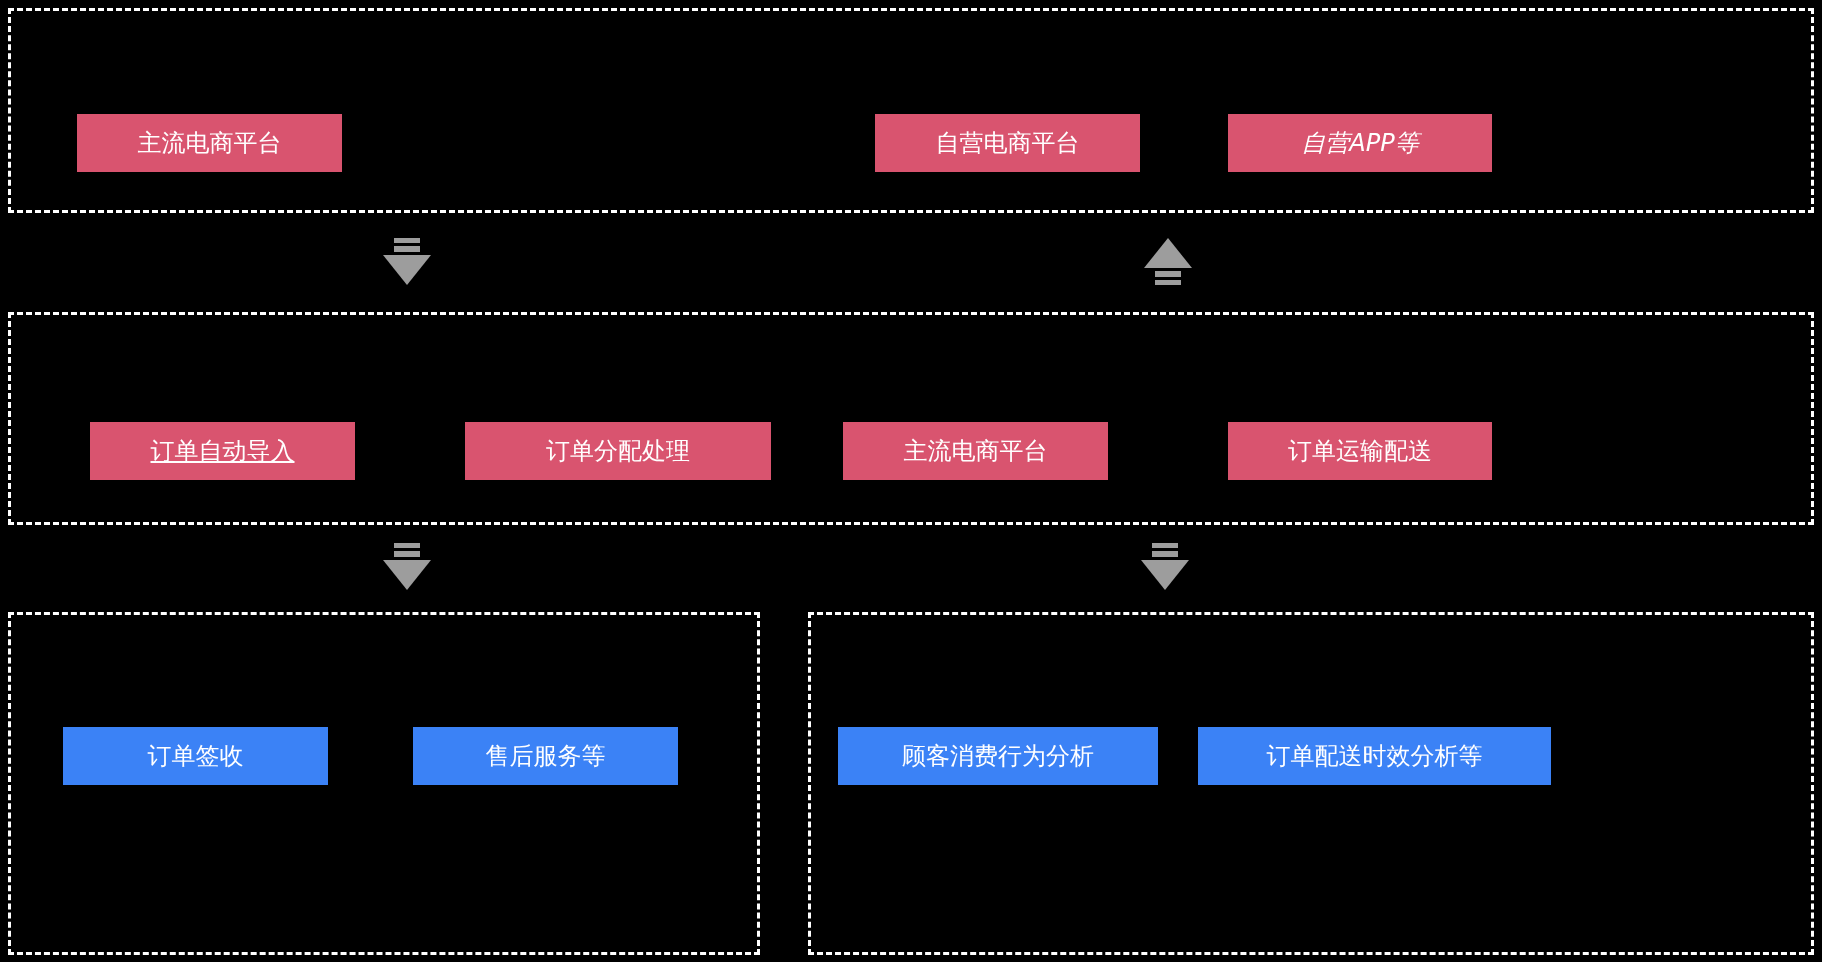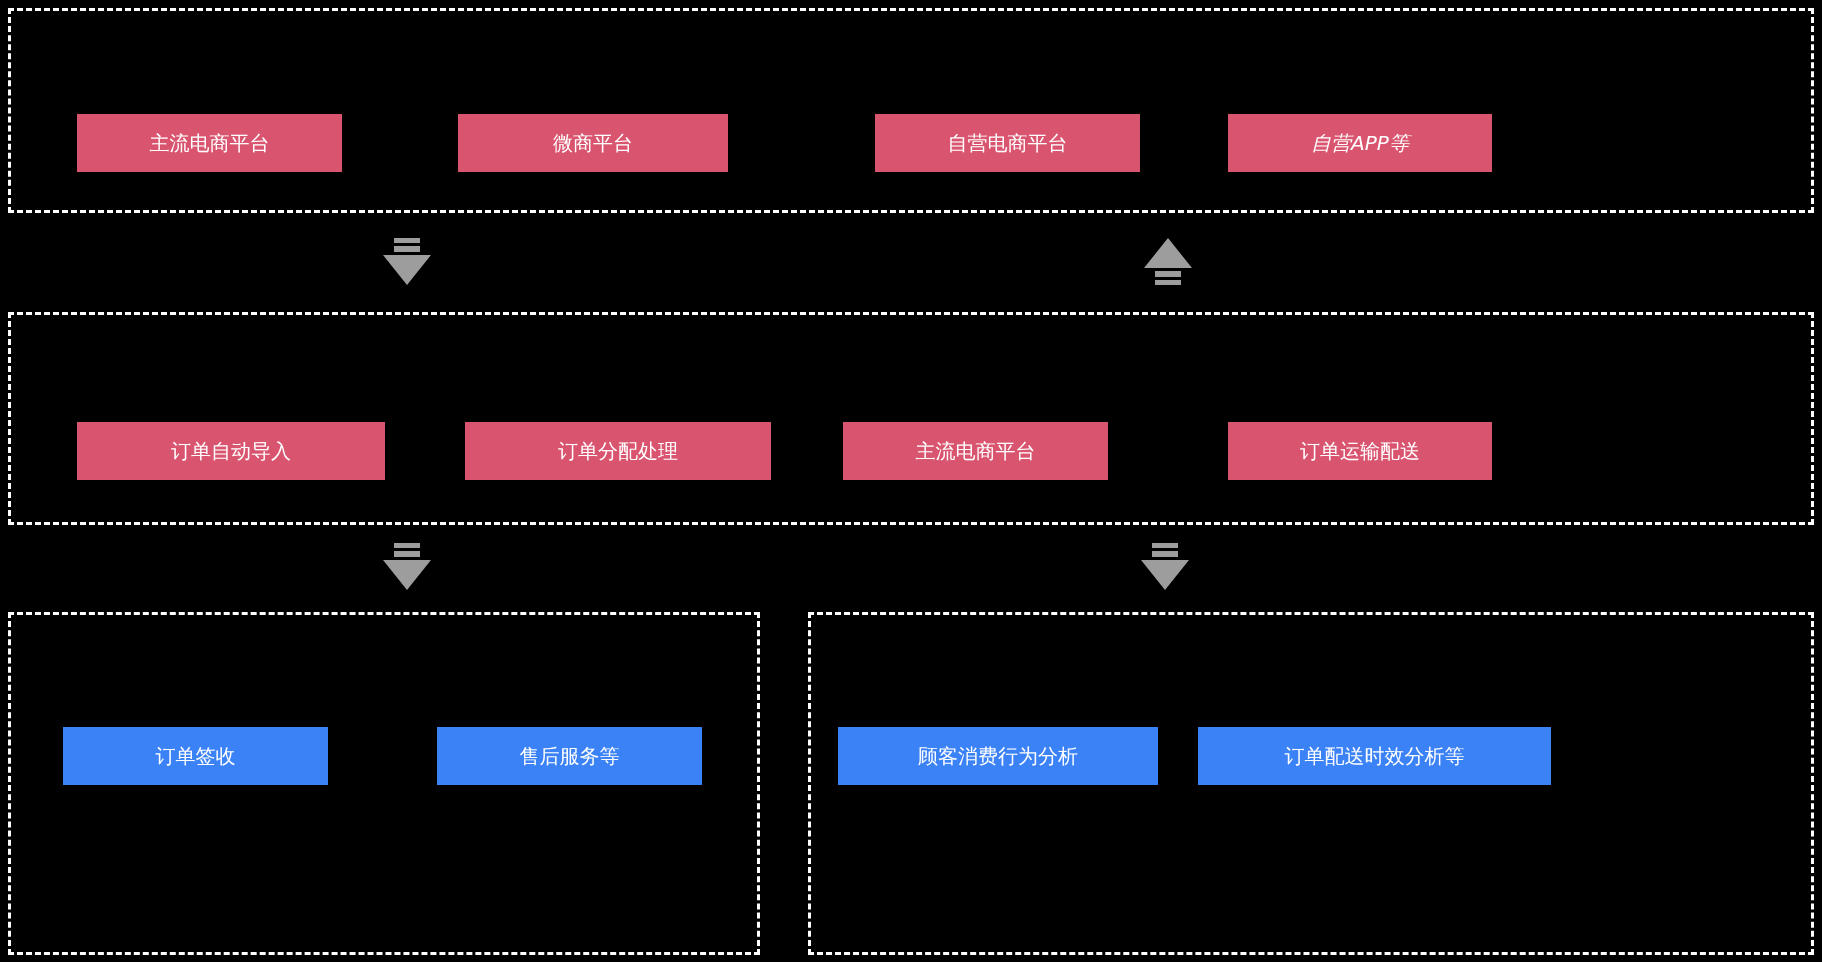--- a/index.html
+++ b/index.html
@@ -26,47 +26,47 @@
   .panel-bl     { left: 8px;   top: 612px; width: 752px;  height: 343px; }
   .panel-br     { left: 808px; top: 612px; width: 1006px; height: 343px; }
 
   .box {
     position: absolute;
     height: 58px;
     display: flex;
     align-items: center;
     justify-content: center;
     color: #ffffff;
-    font-size: 20px;
+    font-size: 24px;
     line-height: 1;
     white-space: nowrap;
     box-sizing: border-box;
     padding: 16px 10px;
   }
   .pink  { background: #d9546f; }
   .green { background: #3b82f6; }
 
   
   .r1 { top: 114px; }
   .r1c1 { left: 77px;   width: 265px; }
   .r1c2 { left: 458px;  width: 270px; }
   .r1c3 { left: 875px;  width: 265px; }
   .r1c4 { left: 1228px; width: 264px; font-style: italic; }
 
   
   .r2 { top: 422px; }
-  .r2c1 { left: 77px;   width: 308px; }
+  .r2c1 { left: 90px;   width: 265px; text-decoration: underline; }
   .r2c2 { left: 465px;  width: 306px; }
   .r2c3 { left: 843px;  width: 265px; }
   .r2c4 { left: 1228px; width: 264px; }
 
   
   .r3 { top: 727px; }
   .r3c1 { left: 63px;   width: 265px; }
-  .r3c2 { left: 413px;  width: 265px; margin-left: 24px; }
+  .r3c2 { left: 413px;  width: 265px; }
   .r3c3 { left: 838px;  width: 320px; }
   .r3c4 { left: 1198px; width: 353px; }
 
   
   .striped-arrow {
     position: absolute;
     width: 48px;
     display: flex;
     flex-direction: column;
     align-items: center;
@@ -102,21 +102,20 @@
   .arrow-c { left: 383px;  top: 543px; }
   .arrow-d { left: 1141px; top: 543px; }
 </style>
 </head>
 <body>
 
 <div class="canvas">
 
   <div class="panel panel-top"></div>
   <div class="box pink r1 r1c1">主流电商平台</div>
-  <div class="box pink r1 r1c2">微商平台</div>
   <div class="box pink r1 r1c3">自营电商平台</div>
   <div class="box pink r1 r1c4">自营APP等</div>
 
   <div class="striped-arrow arrow-a">
     <div class="stripe-thin"></div>
     <div class="stripe-thick"></div>
     <div class="head-down"></div>
   </div>
   <div class="striped-arrow up arrow-b">
     <div class="head-up"></div>

